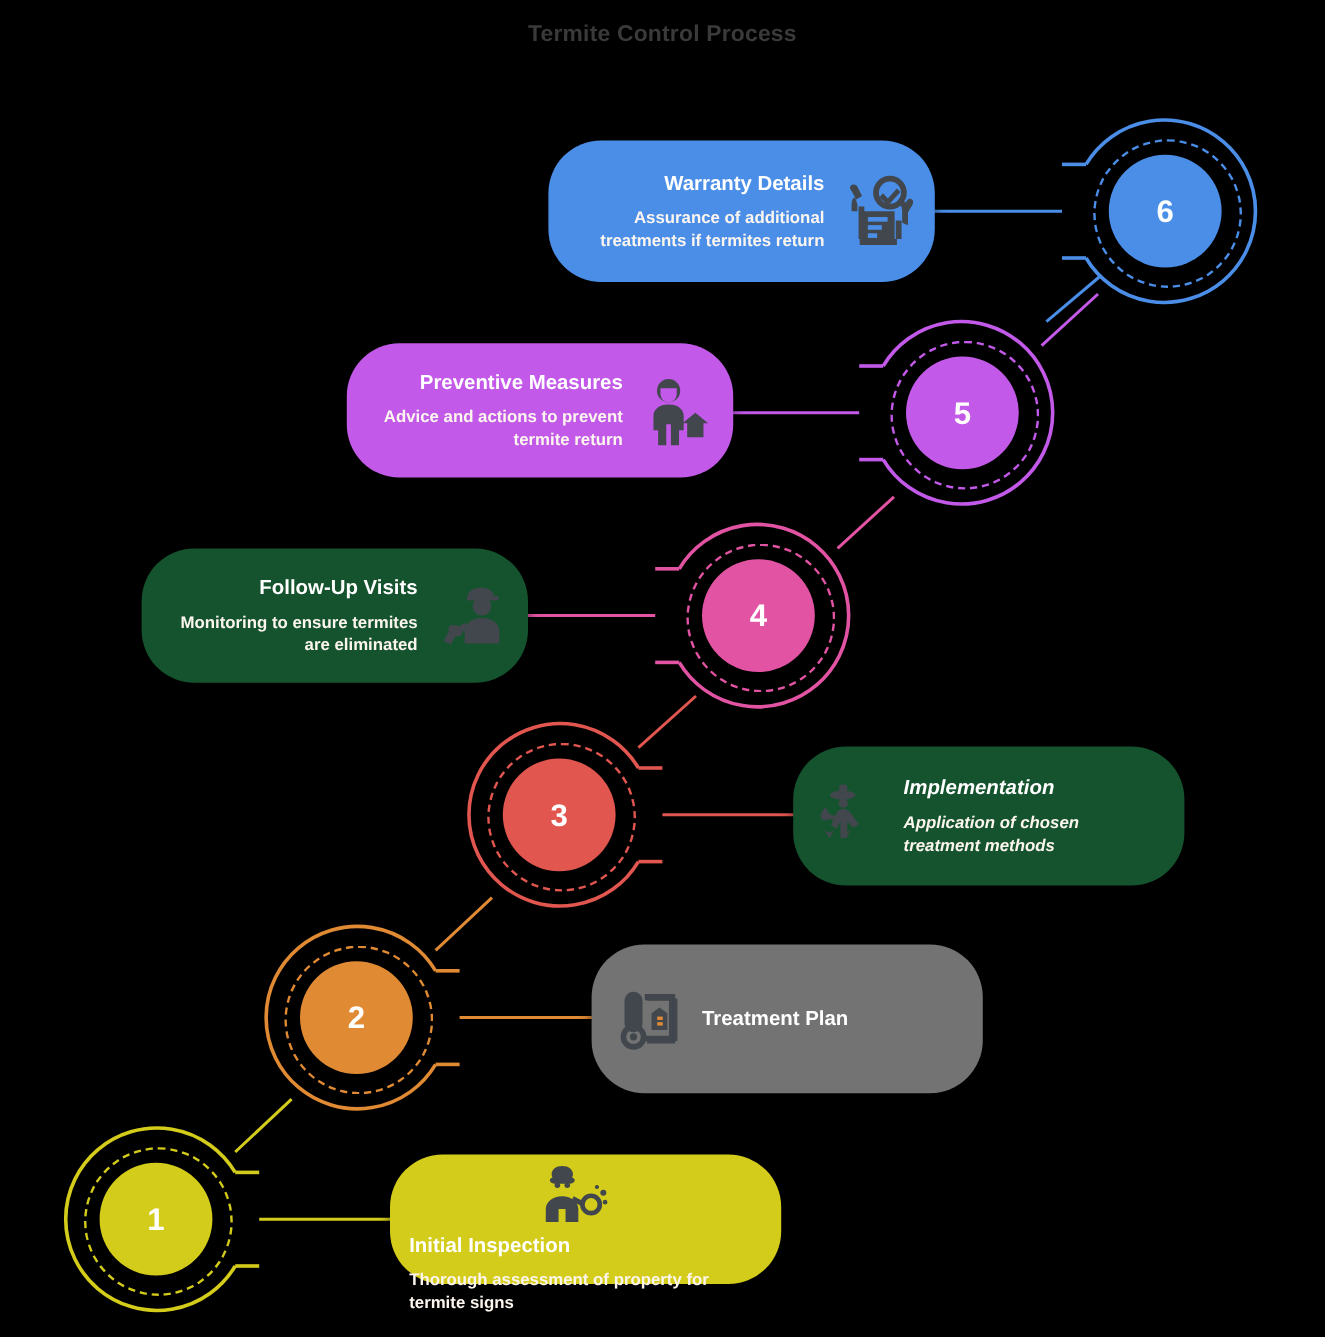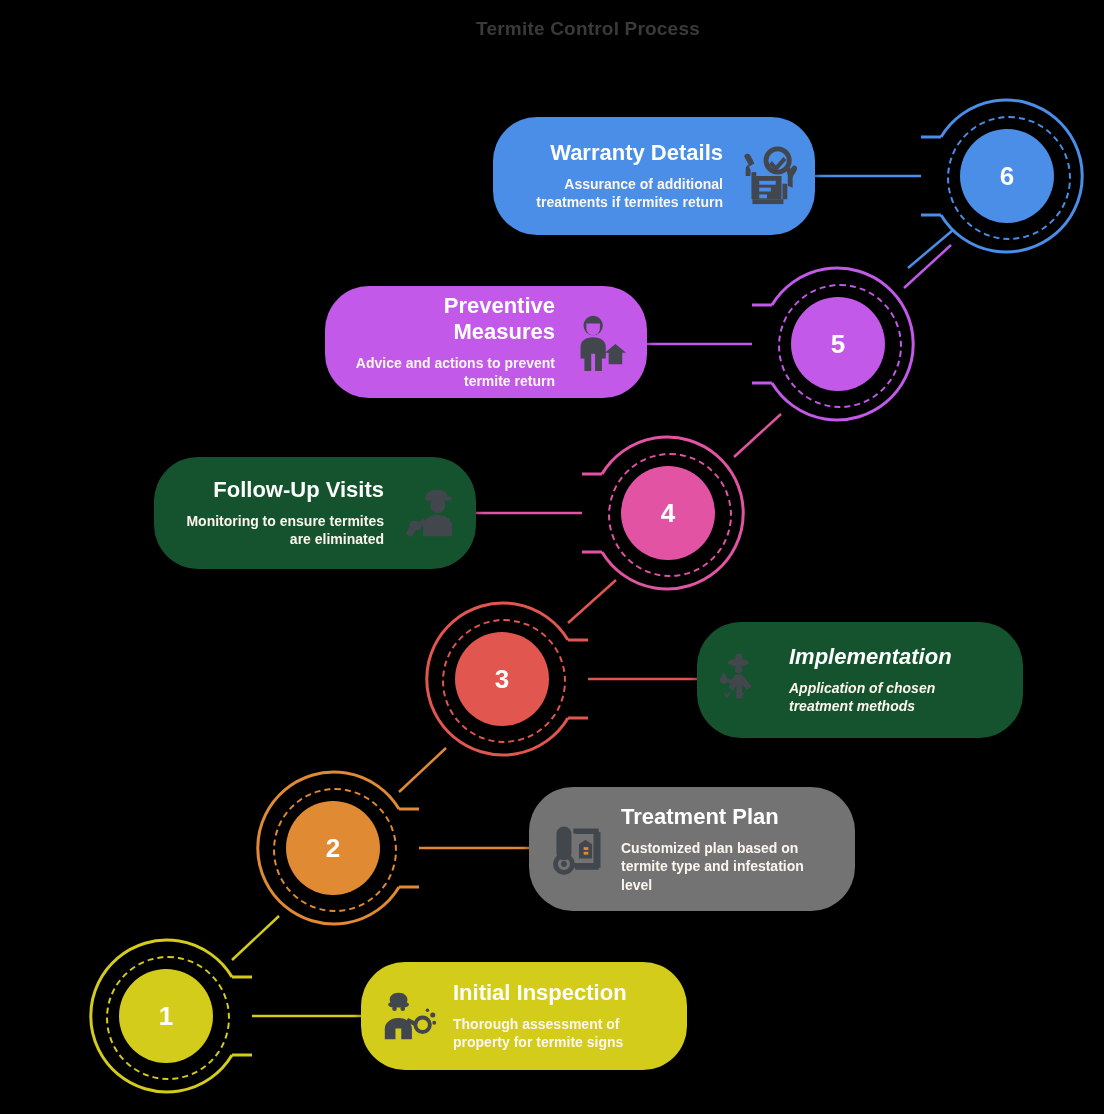--- a/index.html
+++ b/index.html
@@ -1,40 +1,40 @@
 <!DOCTYPE html>
 <html><head>
 <meta charset="utf-8">
 <style>
   html,body{margin:0;padding:0;background:#000;}
   body{
     width:1104px;height:1114px;position:relative;overflow:hidden;
     font-family:"Liberation Sans","DejaVu Sans",sans-serif;
     -webkit-font-smoothing:antialiased;
   }
-  #stage{position:absolute;inset:0;margin-left:36px;}
+  #stage{position:absolute;inset:0;}
   #wires{position:absolute;left:0;top:0;width:1104px;height:1114px;pointer-events:none;}
 
   .title{
     position:absolute;left:0;top:18px;width:1104px;text-align:center;
     font-size:19px;font-weight:600;color:#3a3a3a;letter-spacing:.2px;
   }
 
   
   .card{
     position:absolute;display:flex;align-items:center;
     border-radius:44px;box-sizing:border-box;
     box-shadow:0 3px 10px rgba(0,0,0,.55);
   }
   .card .ic{flex:0 0 auto;display:flex;align-items:center;justify-content:center;}
   .card .txt{flex:1 1 auto;display:flex;flex-direction:column;justify-content:center;}
   .card.right-icon .ic{order:2;}
   .card.right-icon .txt{order:1;text-align:right;}
   .card.left-icon .txt{text-align:left;}
-  .c-title{font-size:22px;font-weight:700;color:#ffffff;line-height:1.18;}
+  .c-title{font-size:17px;font-weight:700;color:#ffffff;line-height:1.18;}
   .c-desc{font-size:14px;font-weight:600;color:#fdf6ef;line-height:1.32;margin-top:9px;}
 
   
   .node{position:absolute;}
   .node .inner{
     position:absolute;border-radius:50%;
     display:flex;align-items:center;justify-content:center;
     color:#fff;font-weight:700;font-size:26px;
   }
   .node .dashring{position:absolute;border-radius:50%;border-style:dashed;}
@@ -110,21 +110,21 @@
   <div class="node" style="left:738px;top:280px;width:128px;height:128px;">
     <div class="dashring" style="left:4px;top:4px;width:120px;height:120px;border-width:2px;border-color:#c259e8;"></div>
     <div class="inner" style="left:17px;top:17px;width:94px;height:94px;background:#c259e8;">5</div>
   </div>
 
   <div class="node" style="left:907px;top:112px;width:128px;height:128px;">
     <div class="dashring" style="left:4px;top:4px;width:120px;height:120px;border-width:2px;border-color:#4a8ee8;"></div>
     <div class="inner" style="left:17px;top:17px;width:94px;height:94px;background:#4a8ee8;">6</div>
   </div>
 
-  <div class="card left-icon" style="left:325px;top:962px;width:326px;height:108px;background:#d4cc1a;padding:0 22px 0 16px;">
+  <div class="card left-icon" style="left:325px;top:962px;width:326px;height:108px;background:#d4cc1a;padding:0 22px 0 16px;flex-direction:column;">
     <div class="ic" style="width:66px;height:66px;margin-right:10px;">
       <svg viewBox="0 0 64 64" width="62" height="62" fill="#41474d">
         <path d="M20 8c-5 0-9 3-9 7 0 1 .3 2 .8 2.8-1.4.4-2.3 1.3-2.3 2.4 0 1.7 2.3 3 5.2 3h11c2.9 0 5.2-1.3 5.2-3 0-1.1-.9-2-2.3-2.4.5-.8.8-1.8.8-2.8 0-4-4-7-9-7z"></path>
         <circle cx="16" cy="24.5" r="2.4"></circle>
           <circle cx="24.5" cy="24.5" r="2.4"></circle>
         <path d="M14 21h12c1.2 0 2 1 2 2.3v2c0 4-2.6 7-8 7s-8-3-8-7v-2c0-1.3.8-2.3 2-2.3z" fill="none"></path>
         <path d="M20 34c-8 0-14 5-14 11v11h11V45h6v11h11V45c0-6-6-11-14-11z"></path>
         <path d="M28 38l10 5 2-4-10-5z"></path>
         <circle cx="45" cy="41" r="7.5" fill="none" stroke="#41474d" stroke-width="4"></circle>
         <circle cx="55.5" cy="31" r="2.6"></circle>
@@ -148,21 +148,20 @@
         <path d="M54 47v9H27v-9h5.5v3.5H54z" opacity="0"></path>
         <path d="M29 12h25v4H29zM29 50h25v4H29z"></path>
         <path d="M52 14h4v38h-4z"></path>
         <path d="M40 22l-7 5v15h14V27z"></path>
         <rect x="38" y="30" width="5" height="3" fill="#e08a33"></rect>
         <rect x="38" y="35" width="5" height="3" fill="#e08a33"></rect>
       </svg>
     </div>
     <div class="txt">
       <div class="c-title">Treatment Plan</div>
-      <div class="c-desc">Customized plan based on termite type and infestation level</div>
     </div>
   </div>
 
   <div class="card left-icon" style="left:661px;top:622px;width:326px;height:116px;background:#14532d;padding:0 22px 0 16px;font-style:italic;">
     <div class="ic" style="width:66px;height:66px;margin-right:10px;">
       <svg viewBox="0 0 64 64" width="62" height="62" fill="#41474d">
         <path d="M24 10c-6 0-11 2-11 4s5 4 11 4 11-2 11-4-5-4-11-4z"></path>
         <rect x="21" y="5" width="7" height="7" rx="2"></rect>
         <circle cx="24.5" cy="21" r="4"></circle>
         <path d="M24 26c-3 0-5 2-6 5l-4 9 5 3 3-6v14h6V37l5 5 5-3-6-8c-2-3-4-5-8-5z"></path>

